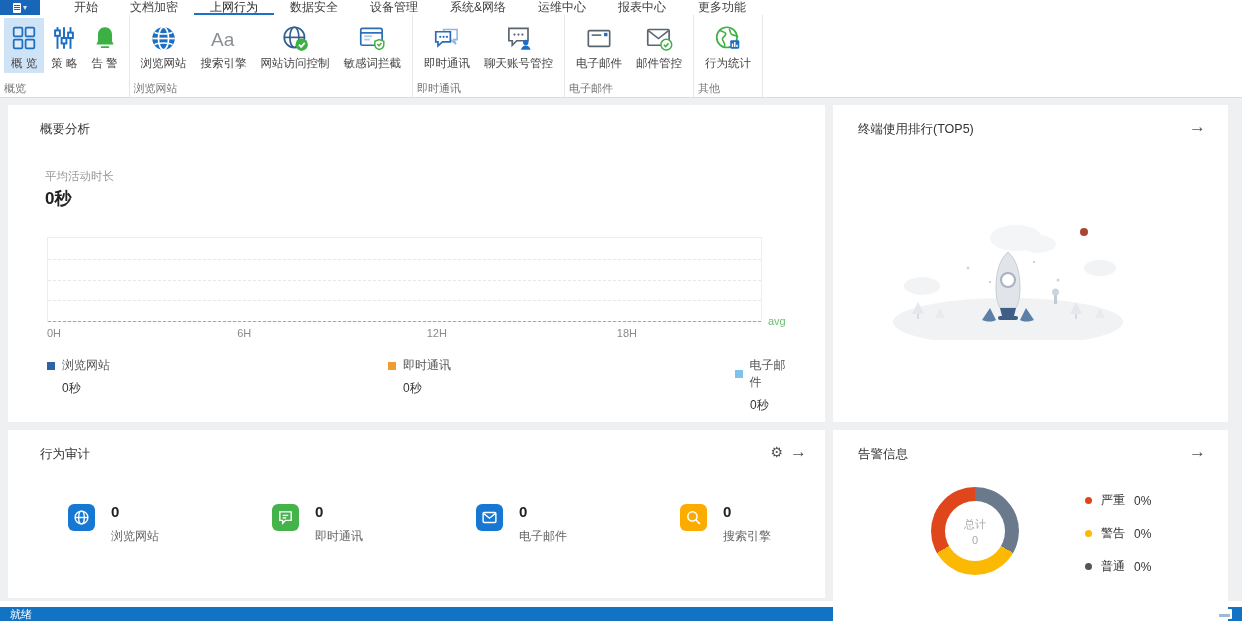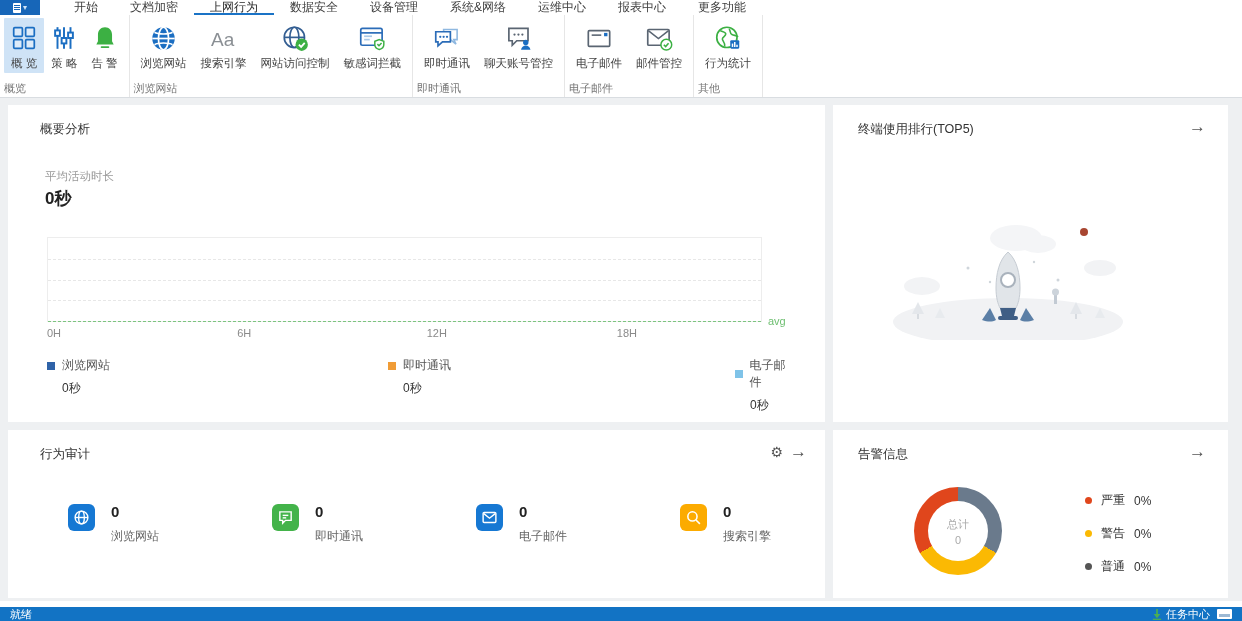--- a/index.html
+++ b/index.html
@@ -28,21 +28,21 @@
 
   
   .main { position:relative; height:503px; background:#eef0f2; }
   .panel { position:absolute; background:#fff; }
   .panel-title { position:absolute; left:32px; top:16px; font-size:12.5px; color:#333; }
   .corner { position:absolute; top:12px; font-size:17px; color:#555; cursor:pointer; line-height:20px; }
 
   #panel-summary { left:8px; top:7px; width:817px; height:317px;padding-left:48px; }
   #panel-rank    { left:833px; top:7px; width:395px; height:317px; }
   #panel-audit   { left:8px; top:332px; width:817px; height:168px; }
-  #panel-alarm   { left:833px; top:332px; width:395px; height:168px; }
+  #panel-alarm   { left:833px; top:332px; width:395px; height:192px; }
   #panel-rank .panel-title, #panel-alarm .panel-title { left:25px; }
 
   .metric-label { position:absolute; left:37px; top:64px; font-size:11.5px; color:#9a9a9a; }
   .metric-value { position:absolute; left:37px; top:82px; font-size:17px; font-weight:bold; color:#222; }
 
   .chart { position:absolute; left:39px; top:132px; width:715px; height:85px; border:1px solid #ededed; }
   .gl { position:absolute; left:0; right:0; border-top:1px dashed #e7e7e7; }
   .avg-line { position:absolute; left:0; right:0; bottom:-1px; border-top:1px dashed #7cc47f; }
   .avg-label { position:absolute; left:760px; top:210px; font-size:11px; color:#6fbf72; }
   .xticks { position:absolute; left:39px; top:222px; width:715px; height:14px; font-size:11px; color:#8a8a8a; }
@@ -55,21 +55,21 @@
   .lg-value { margin-left:15px; margin-top:6px; font-size:12px; color:#333; }
 
   .empty-illustration { position:absolute; left:55px; top:105px; }
 
   .stats { position:absolute; left:0; top:0; width:100%; height:100%; }
   .stat { position:absolute; top:74px; display:flex; align-items:flex-start; gap:16px; }
   .stat-icon { width:27px; height:27px; border-radius:6px; display:flex; align-items:center; justify-content:center; }
   .stat-value { font-size:15px; font-weight:bold; color:#222; line-height:15px; }
   .stat-label { font-size:12px; color:#666; margin-top:9px; white-space:nowrap; }
 
-  .donut { position:absolute; left:81px; top:57px; width:88px; height:88px; border-radius:50%; }
+  .donut { position:absolute; left:98px; top:57px; width:88px; height:88px; border-radius:50%; }
   .donut-hole { position:absolute; left:14px; top:14px; width:60px; height:60px; border-radius:50%; background:#fff;
     display:flex; flex-direction:column; align-items:center; justify-content:center; gap:2px; }
   .donut-hole .dl { font-size:11px; color:#aaa; }
   .donut-hole .dv { font-size:11px; color:#aaa; }
   .alarm-legend { position:absolute; left:252px; top:0; }
   .al-row { position:absolute; display:flex; align-items:center; gap:9px; font-size:12px; color:#333; white-space:nowrap; }
   .al-dot { width:7px; height:7px; border-radius:50%; }
 
   
   .gap-strip { height:6px; background:#fff; }

